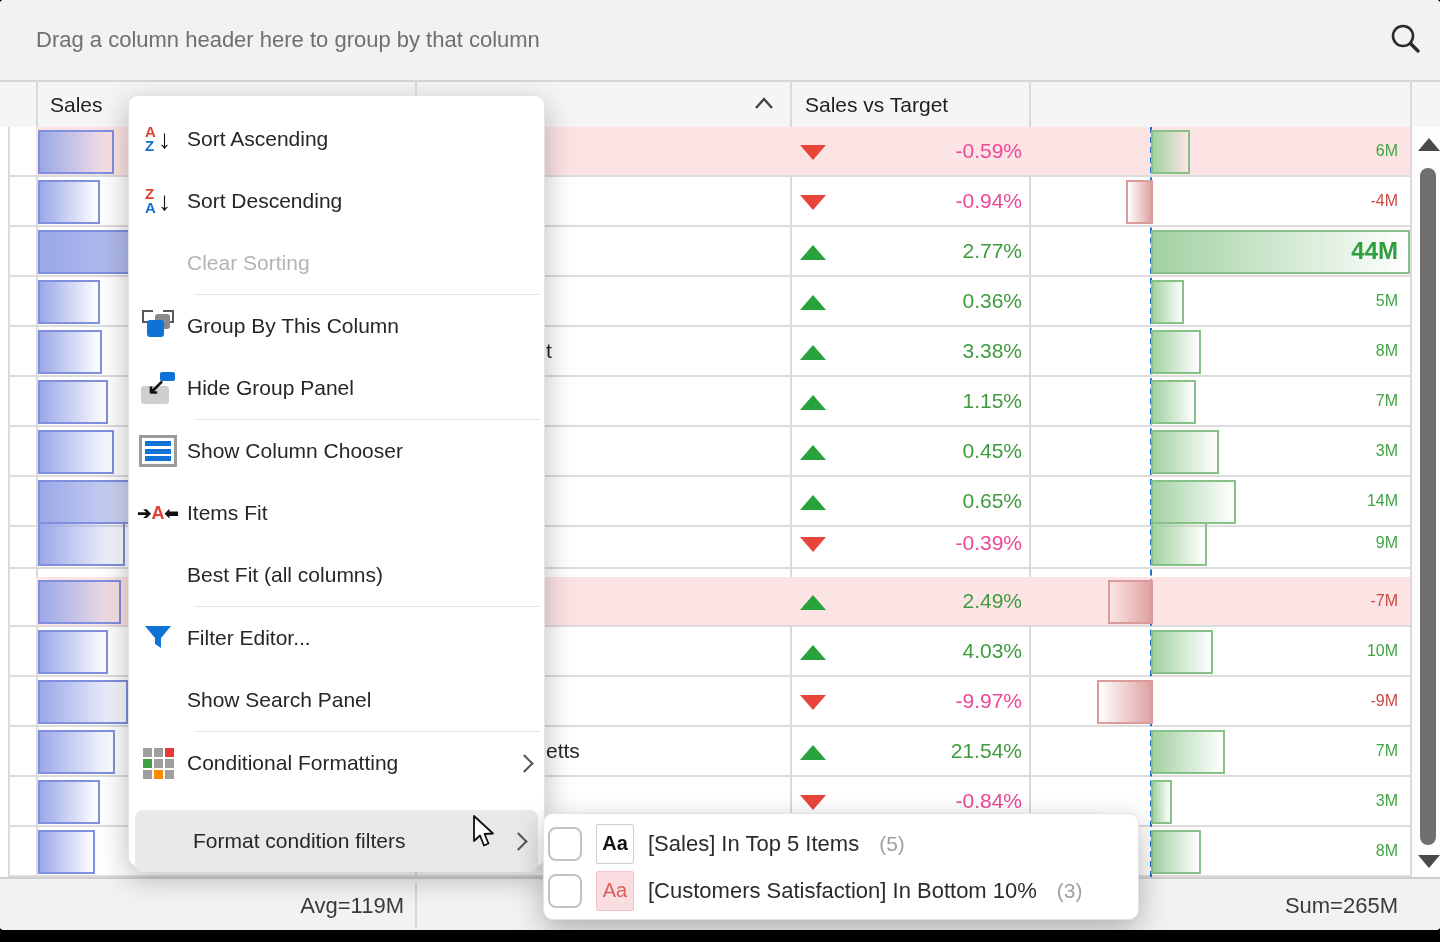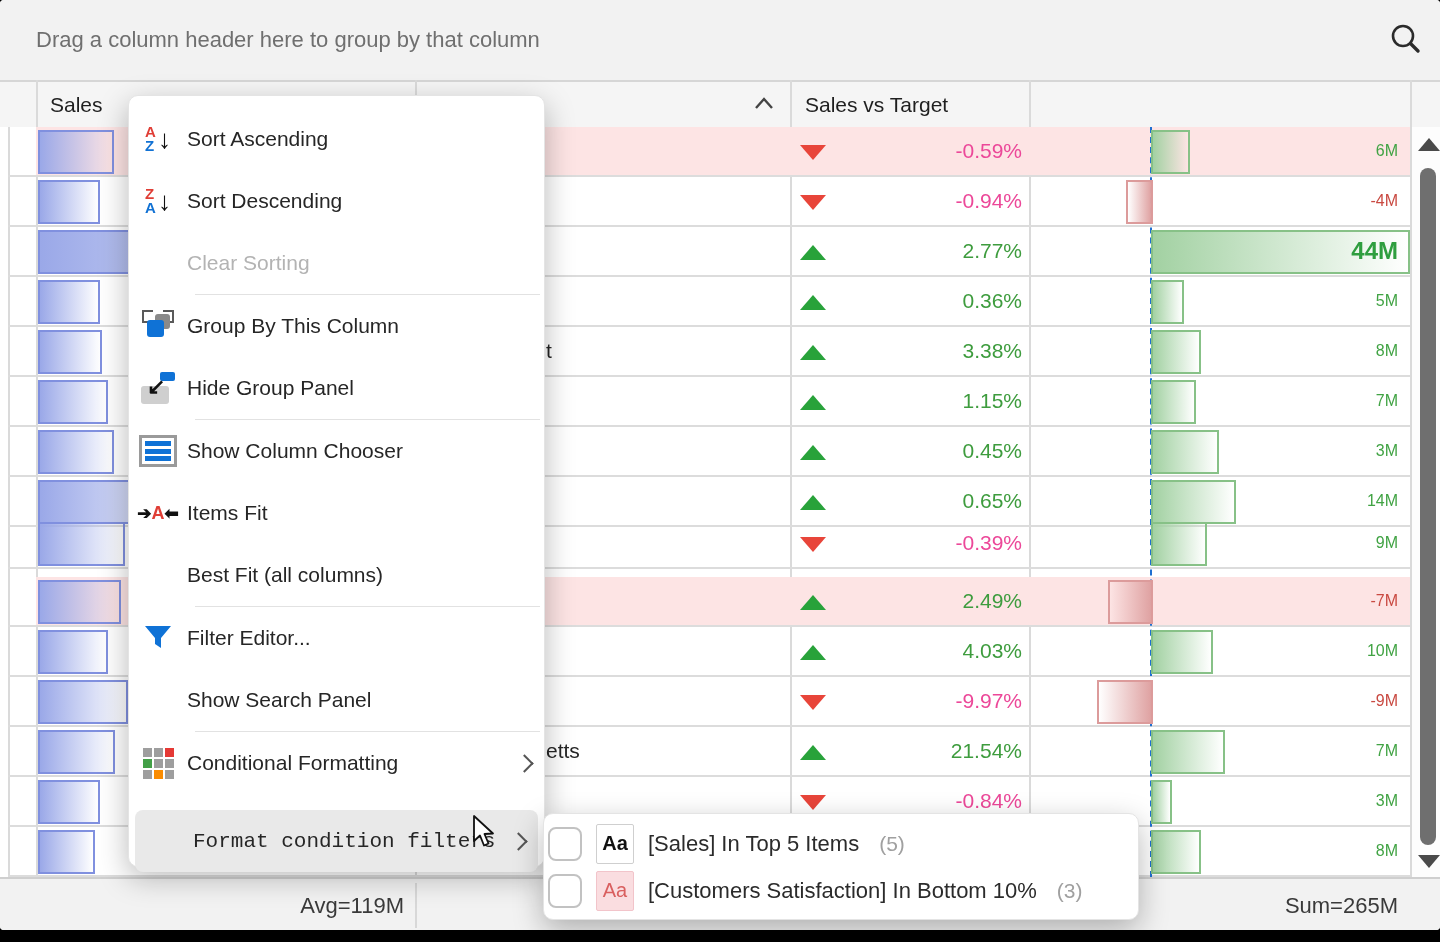--- a/index.html
+++ b/index.html
@@ -68,21 +68,21 @@
             border-radius:8px;}
 
   
   .menu{position:absolute;left:128px;top:95px;width:417px;height:772px;background:#fff;
         border-radius:10px;border:1px solid #e4e4e4;box-shadow:0 10px 30px rgba(0,0,0,.28);
         z-index:10;padding-top:12px;box-sizing:border-box;}
   .mi{position:relative;height:62px;display:flex;align-items:center;}
   .mi .ic{width:58px;display:flex;justify-content:center;align-items:center;flex:0 0 58px;}
   .mi .lbl{font-size:21px;color:#262626;flex:1;}
   .mi.disabled .lbl{color:#b3b3b3;}
-  .mi.hl{background:#e9e9e9;border-radius:8px;margin:16px 6px;font-family:Liberation Mono, monospace;}
+  .mi.hl{background:#e9e9e9;border-radius:8px;margin:16px 6px;}
   .mi .chev{width:40px;flex:0 0 40px;display:flex;justify-content:center;}
   .chevron{width:11px;height:11px;border-top:2px solid #555;border-right:2px solid #555;
            transform:rotate(45deg);}
   .msep{height:1px;background:#e2e2e2;margin:0 4px 0 66px;}
 
   
   .az{display:flex;flex-direction:column;font-size:15px;font-weight:bold;line-height:14px;}
   .az .r{color:#e03e36;} .az .b{color:#1272d4;}
   .dArr{font-size:26px;font-weight:bold;color:#111;margin-left:2px;line-height:26px;}
   .grpicon{position:relative;width:32px;height:32px;}

